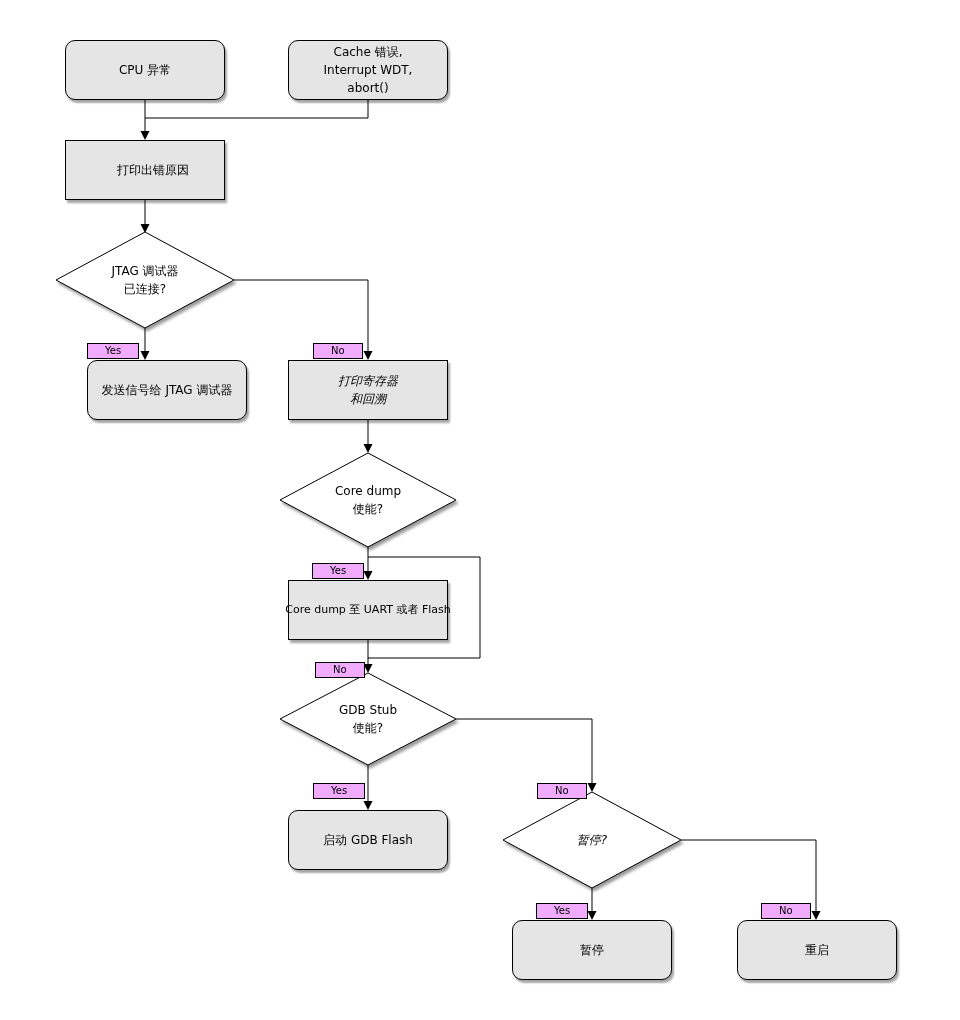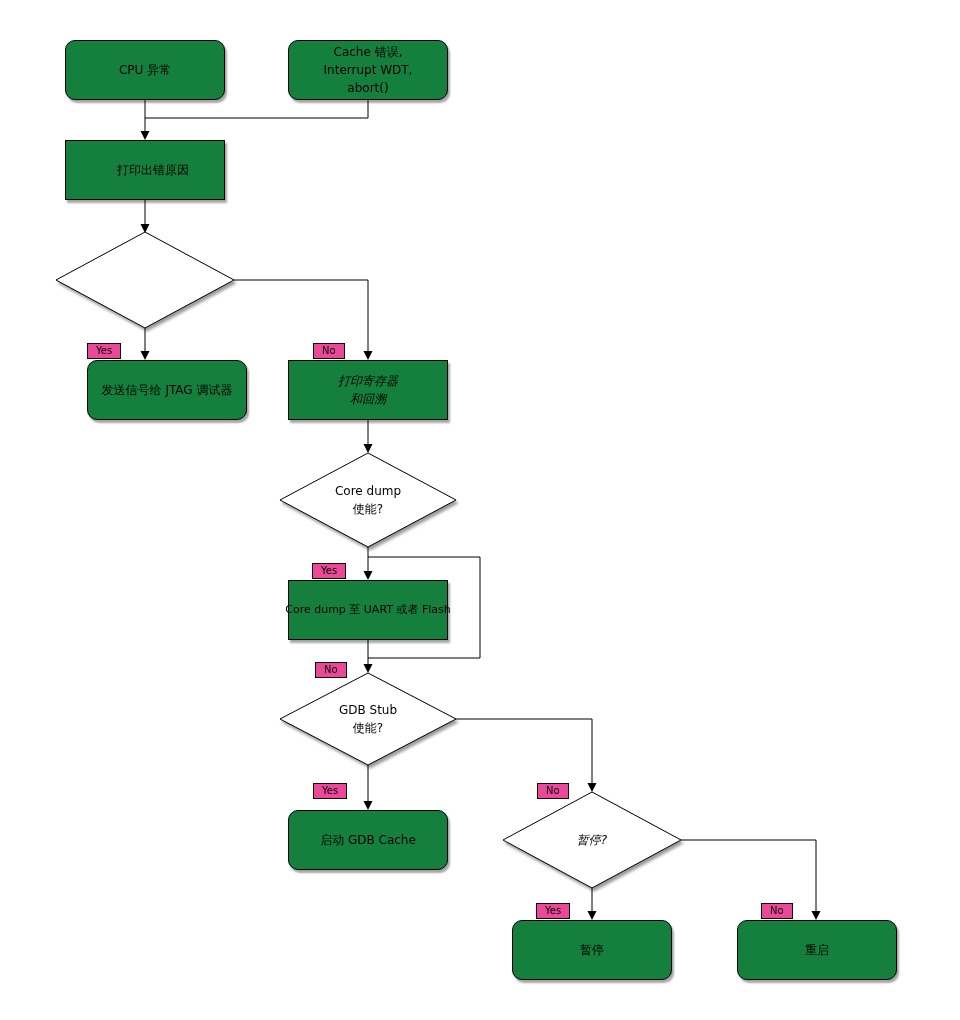--- a/index.html
+++ b/index.html
@@ -7,38 +7,38 @@
     width: 960px; height: 1020px;
     background: #ffffff;
     font-family: "DejaVu Sans", "Liberation Sans", sans-serif;
     color: #000;
   }
   .canvas { position: relative; width: 960px; height: 1020px; overflow: hidden; }
   .edge-layer { position: absolute; left: 0; top: 0; z-index: 1; }
   .node {
     position: absolute; z-index: 2; box-sizing: border-box;
     width: 160px; height: 60px;
-    background: #15803d; border: 1px solid #000000;
+    background: #e5e5e5; border: 1px solid #000000;
     display: flex; flex-direction: column; align-items: center; justify-content: center;
     text-align: center; font-size: 12px; line-height: 18px;
     box-shadow: 2px 3px 2px rgba(0,0,0,0.35);
     white-space: nowrap;
   }
   .node.rounded { border-radius: 10px; }
   .node.small-text { font-size: 11px; }
   .diamond-text {
     position: absolute; z-index: 2;
     display: flex; flex-direction: column; align-items: center; justify-content: center;
     text-align: center; font-size: 12px; line-height: 18px; white-space: nowrap;
     pointer-events: none;
   }
   .edge-label {
     position: absolute; z-index: 3; box-sizing: border-box;
-    background: #ec4899; border: 1px solid #000000;
-    font-size: 10px; line-height: 14px; padding: 0 8px; height: 16px;
+    background: #f0abfc; border: 1px solid #000000;
+    font-size: 10px; line-height: 14px; padding: 0 17px; height: 16px;
     text-align: center;
   }
 </style>
 </head>
 <body>
 
 <div class="canvas">
 
   <svg class="edge-layer" width="960" height="1020" viewBox="0 0 960 1020">
     <defs>
@@ -106,31 +106,35 @@
   <div class="node" style="left:288px; top:360px;font-style:italic;">
     <div>打印寄存器</div>
     <div>和回溯</div>
   </div>
 
   <div class="node small-text" style="left:288px; top:580px;">
     <div>Core dump 至 UART 或者 Flash</div>
   </div>
 
   <div class="node rounded" style="left:288px; top:810px;">
-    <div>启动 GDB Cache</div>
+    <div>启动 GDB Flash</div>
   </div>
 
   <div class="node rounded" style="left:512px; top:920px;">
     <div>暂停</div>
   </div>
 
   <div class="node rounded" style="left:737px; top:920px;">
     <div>重启</div>
   </div>
 
+  <div class="diamond-text" style="left:56px; top:232px; width:178px; height:96px;">
+    <div>JTAG 调试器</div>
+    <div>已连接?</div>
+  </div>
 
   <div class="diamond-text" style="left:280px; top:453px; width:176px; height:94px;">
     <div>Core dump</div>
     <div>使能?</div>
   </div>
 
   <div class="diamond-text" style="left:280px; top:673px; width:176px; height:92px;">
     <div>GDB Stub</div>
     <div>使能?</div>
   </div>

